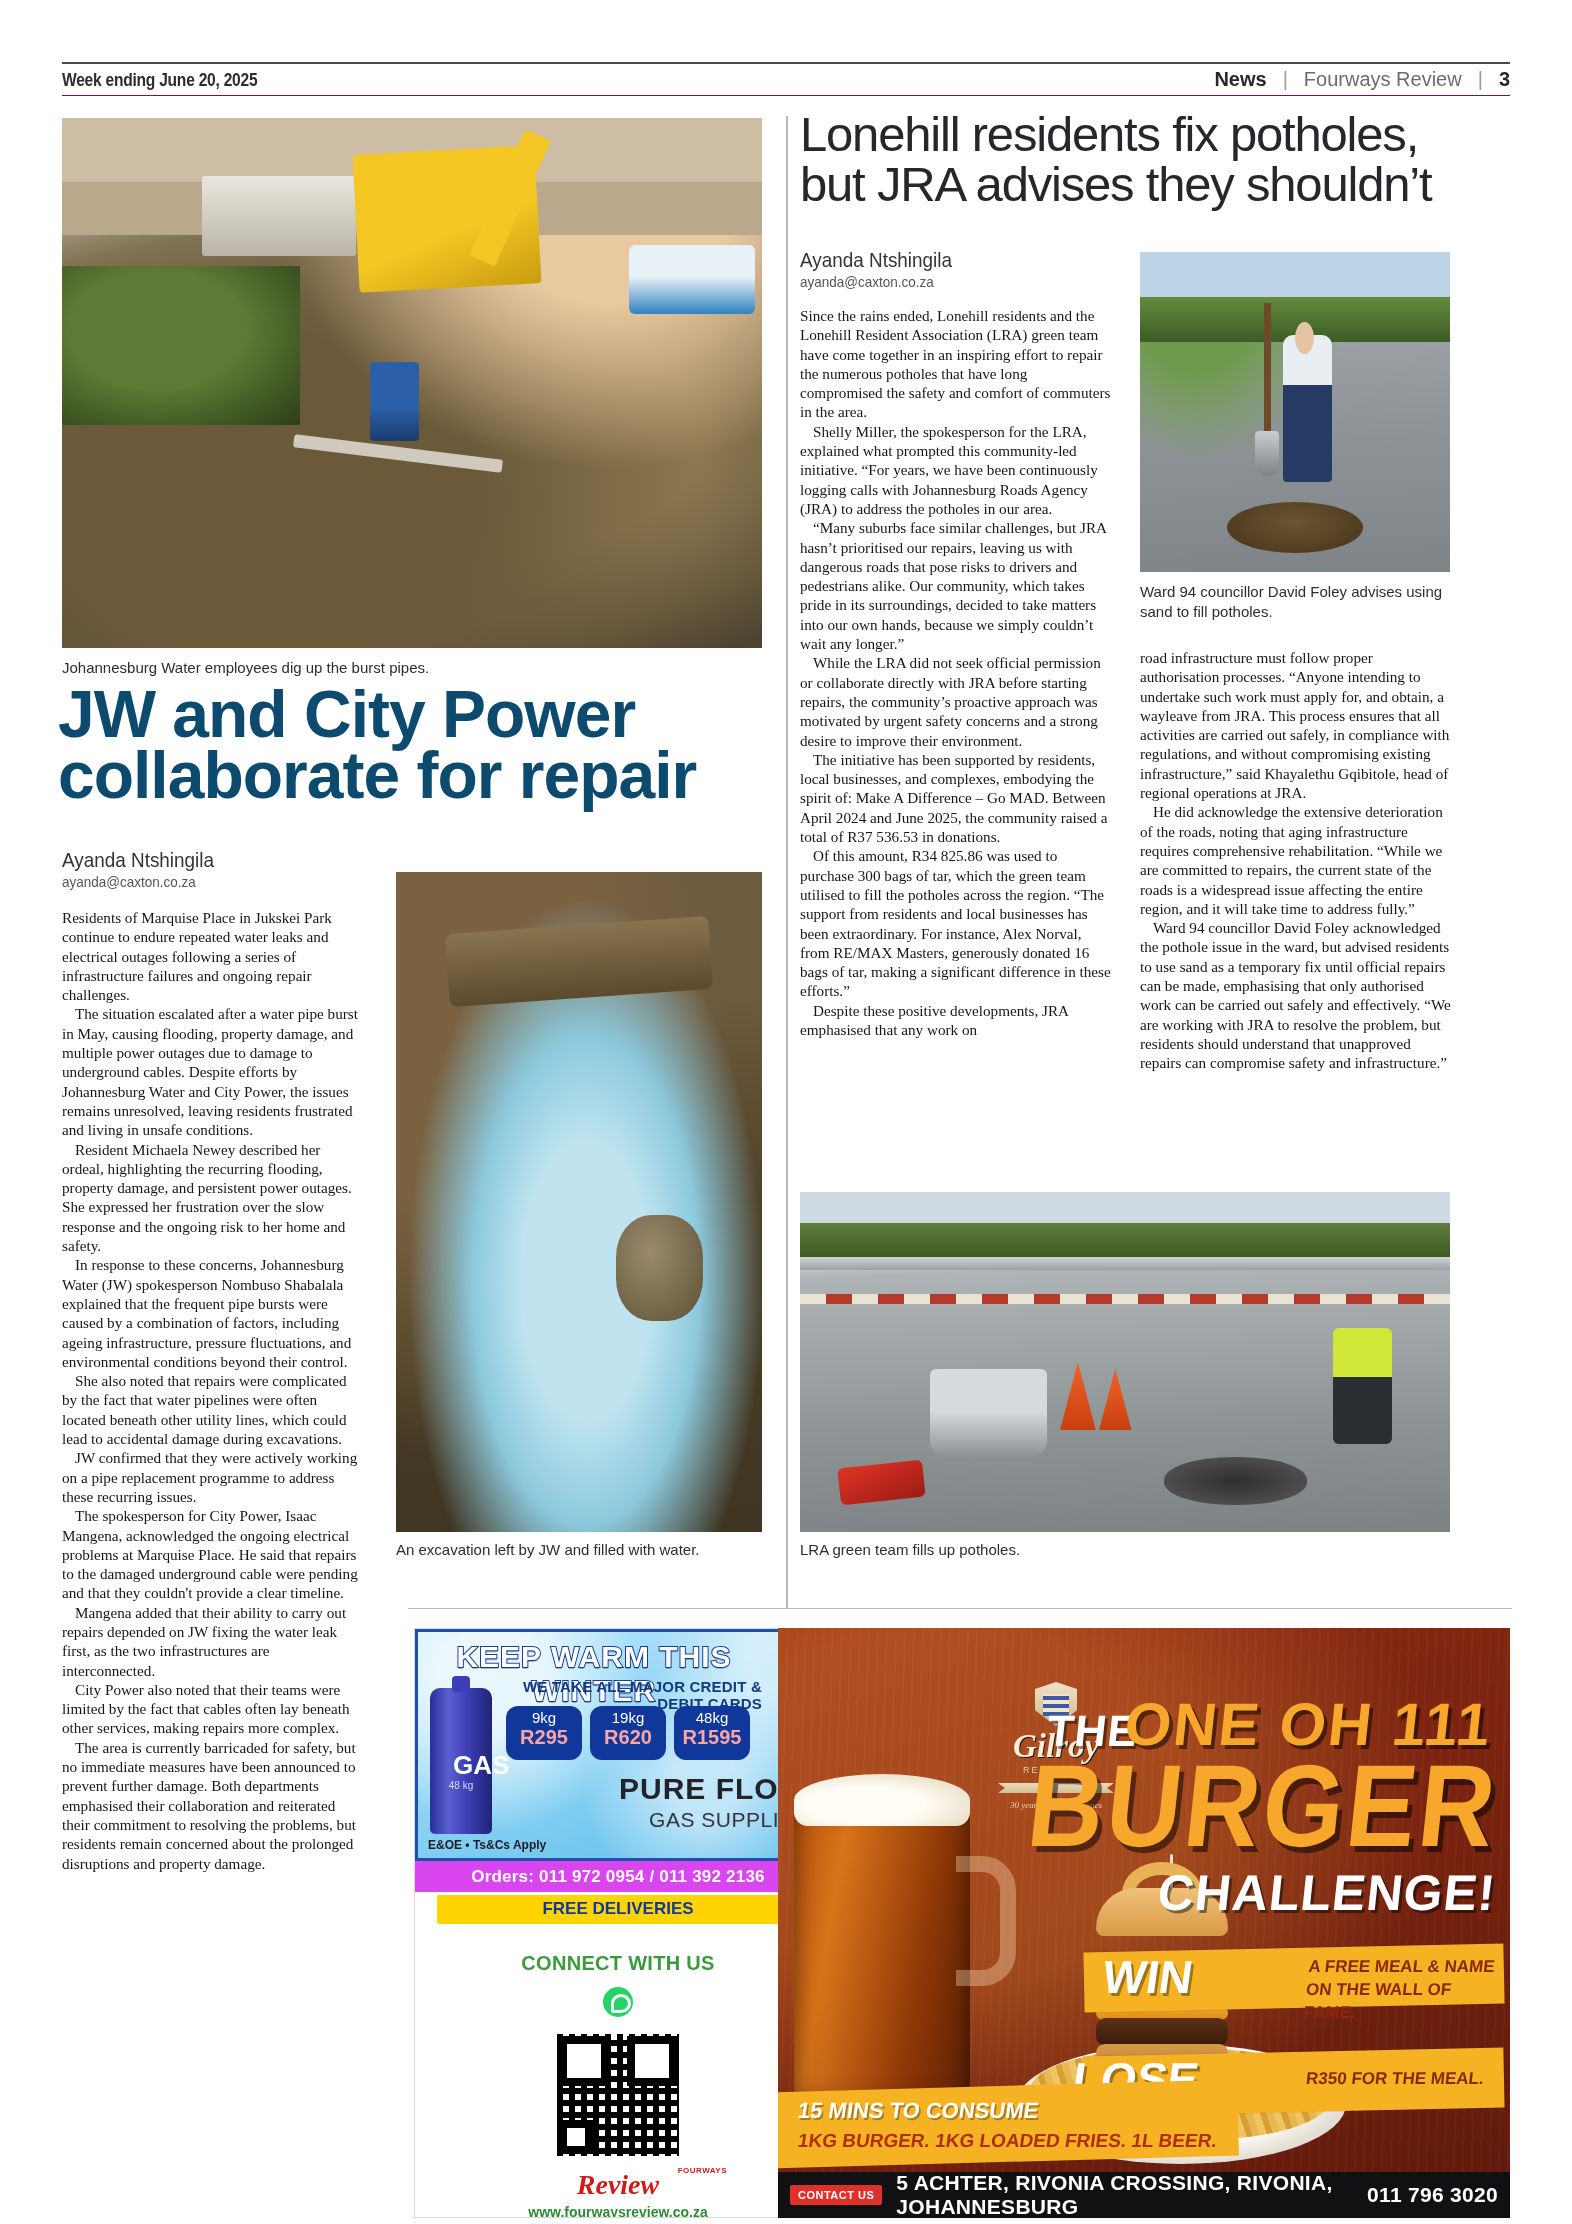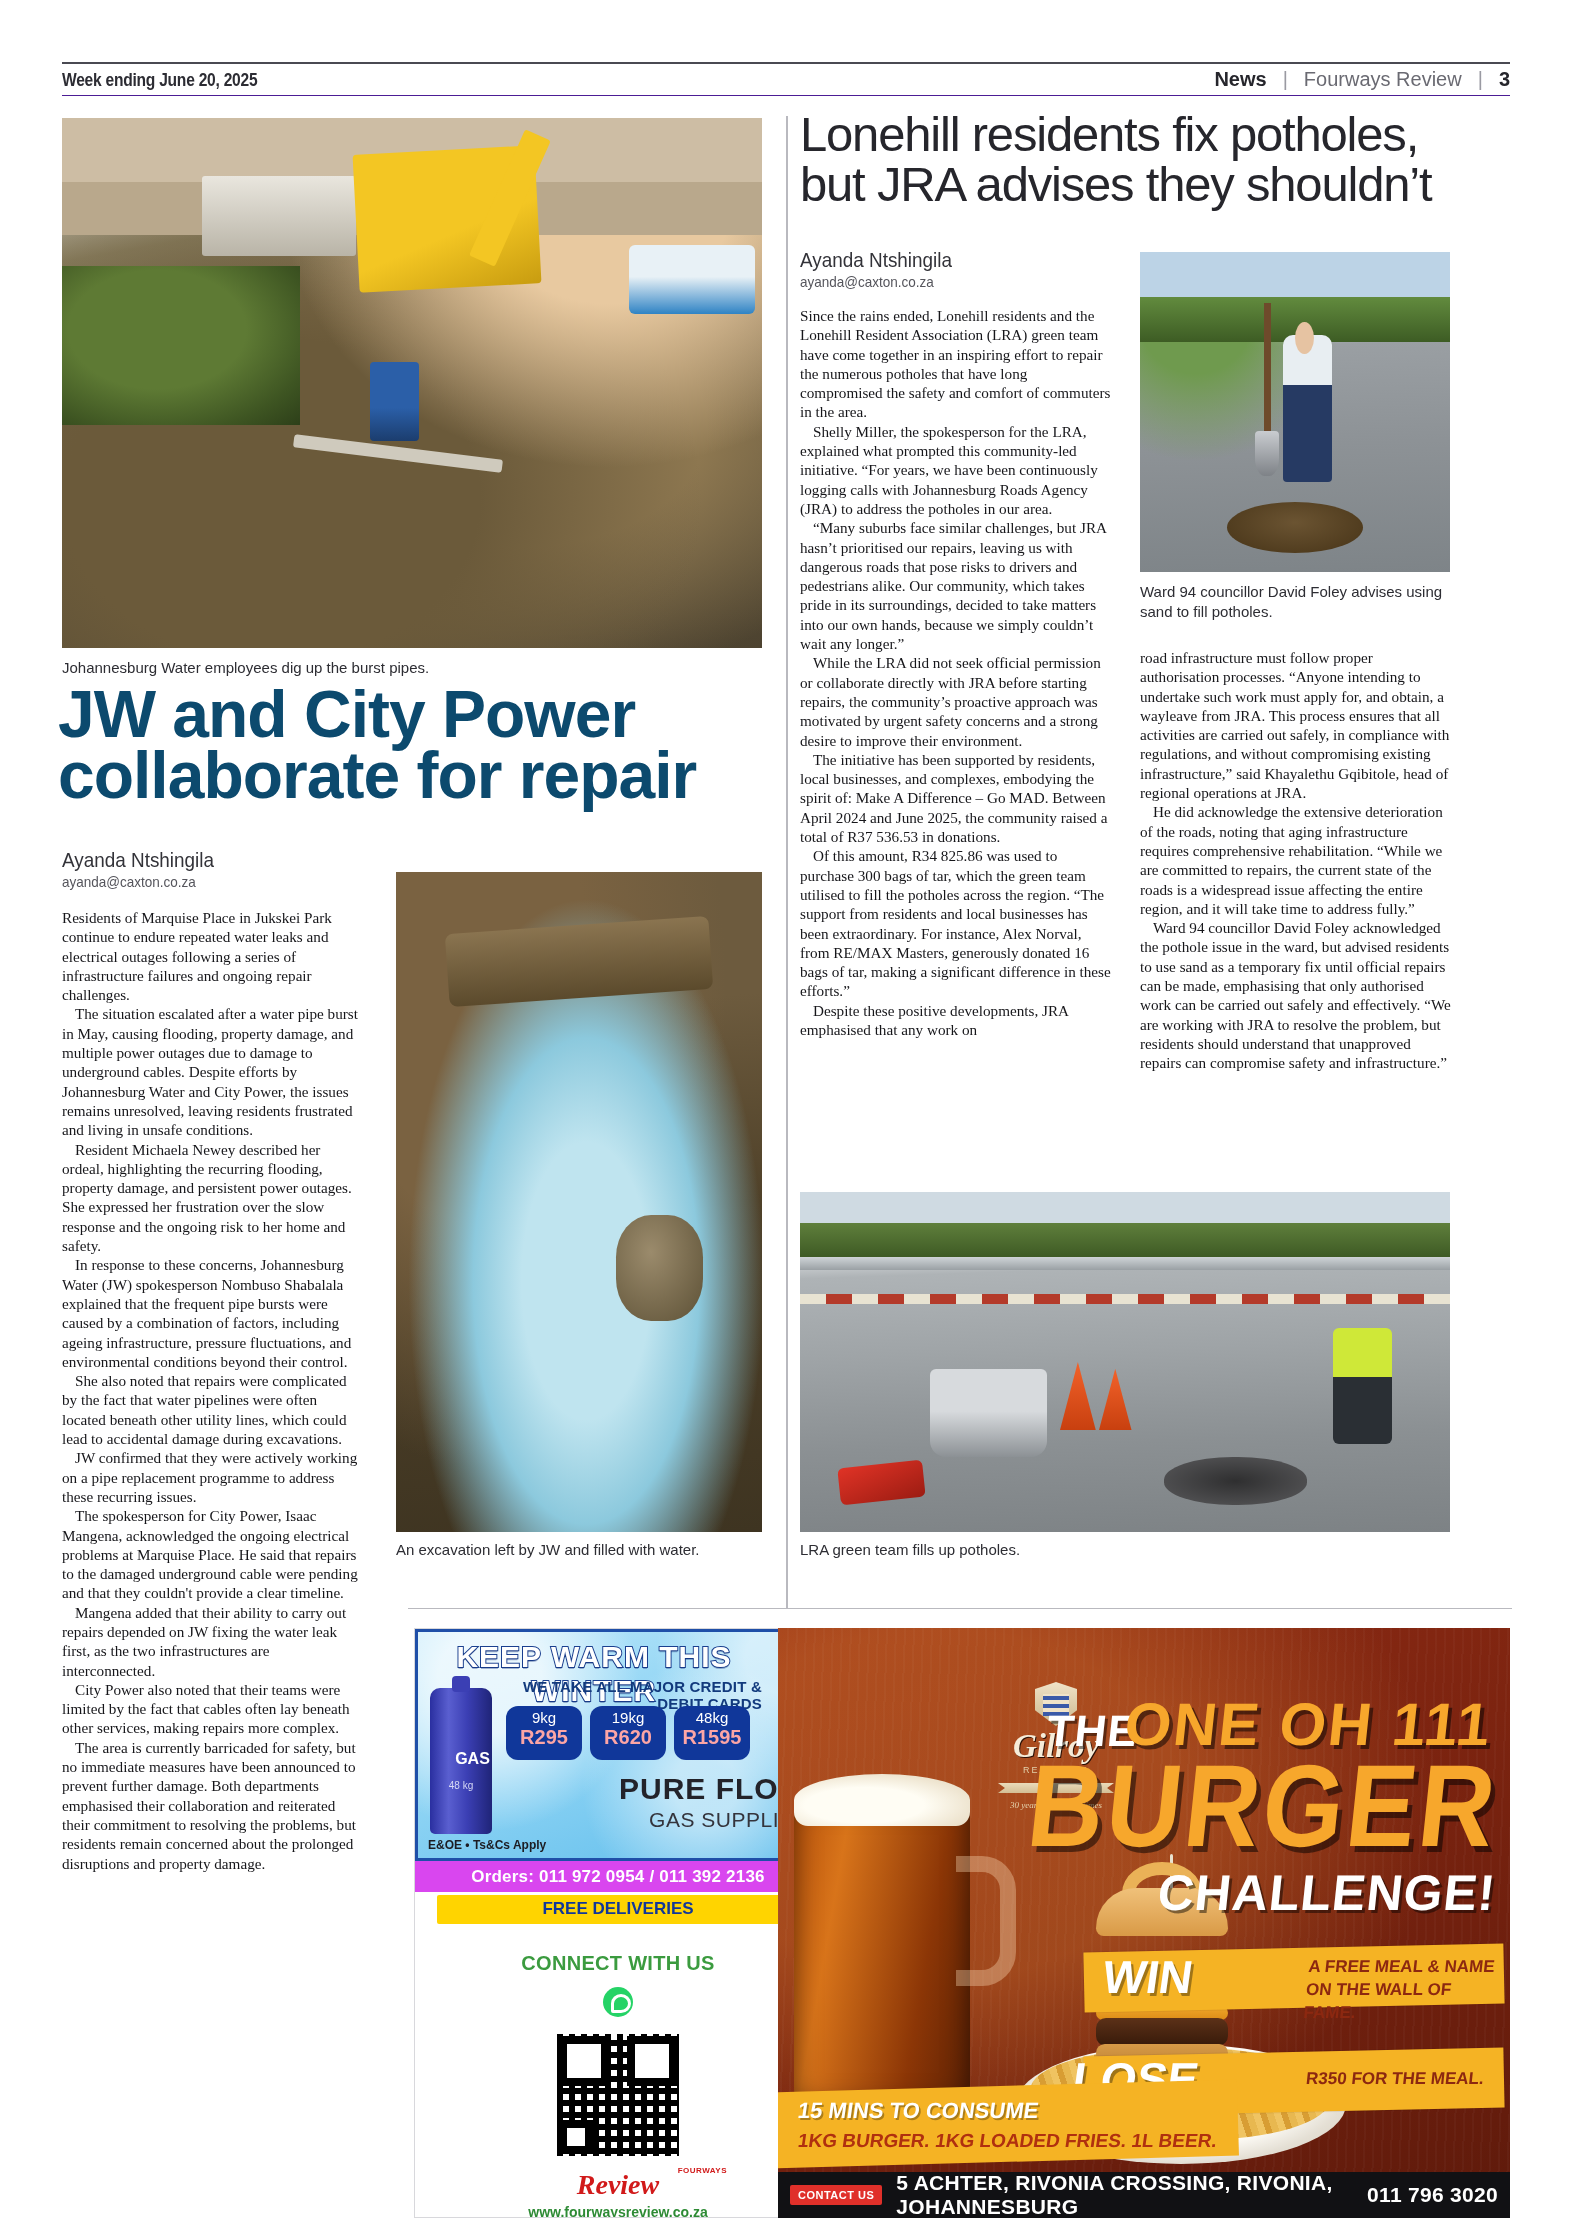--- a/index.html
+++ b/index.html
@@ -156,21 +156,21 @@
     width: 62px; height: 146px;
     border-radius: 10px 10px 5px 5px;
     background: linear-gradient(90deg,#2a2fa0 0%, #5a5fd0 30%, #3b3fb4 60%, #1f2478 100%);
   }
   .gas-cyl .valve {
     position: absolute; left: 22px; top: -12px; width: 18px; height: 16px;
     background: #3b3fb4; border-radius: 4px;
   }
   .gas-cyl .lbl {
     position: absolute; left: 0; top: 62px; width: 62px; text-align: center;
-    color: #fff; font-weight: 700; font-size: 16px;
+    color: #fff; font-weight: 700; font-size: 26px;
     font-family: "Liberation Sans", sans-serif;
     padding-left: 23px;
   }
   .gas-cyl .sub {
     position: absolute; left: 0; top: 92px; width: 62px; text-align: center;
     color: #d6d8f5; font-size: 10px;
   }
   .pills {
     position: absolute; left: 88px; top: 74px;
     display: flex; gap: 8px;

